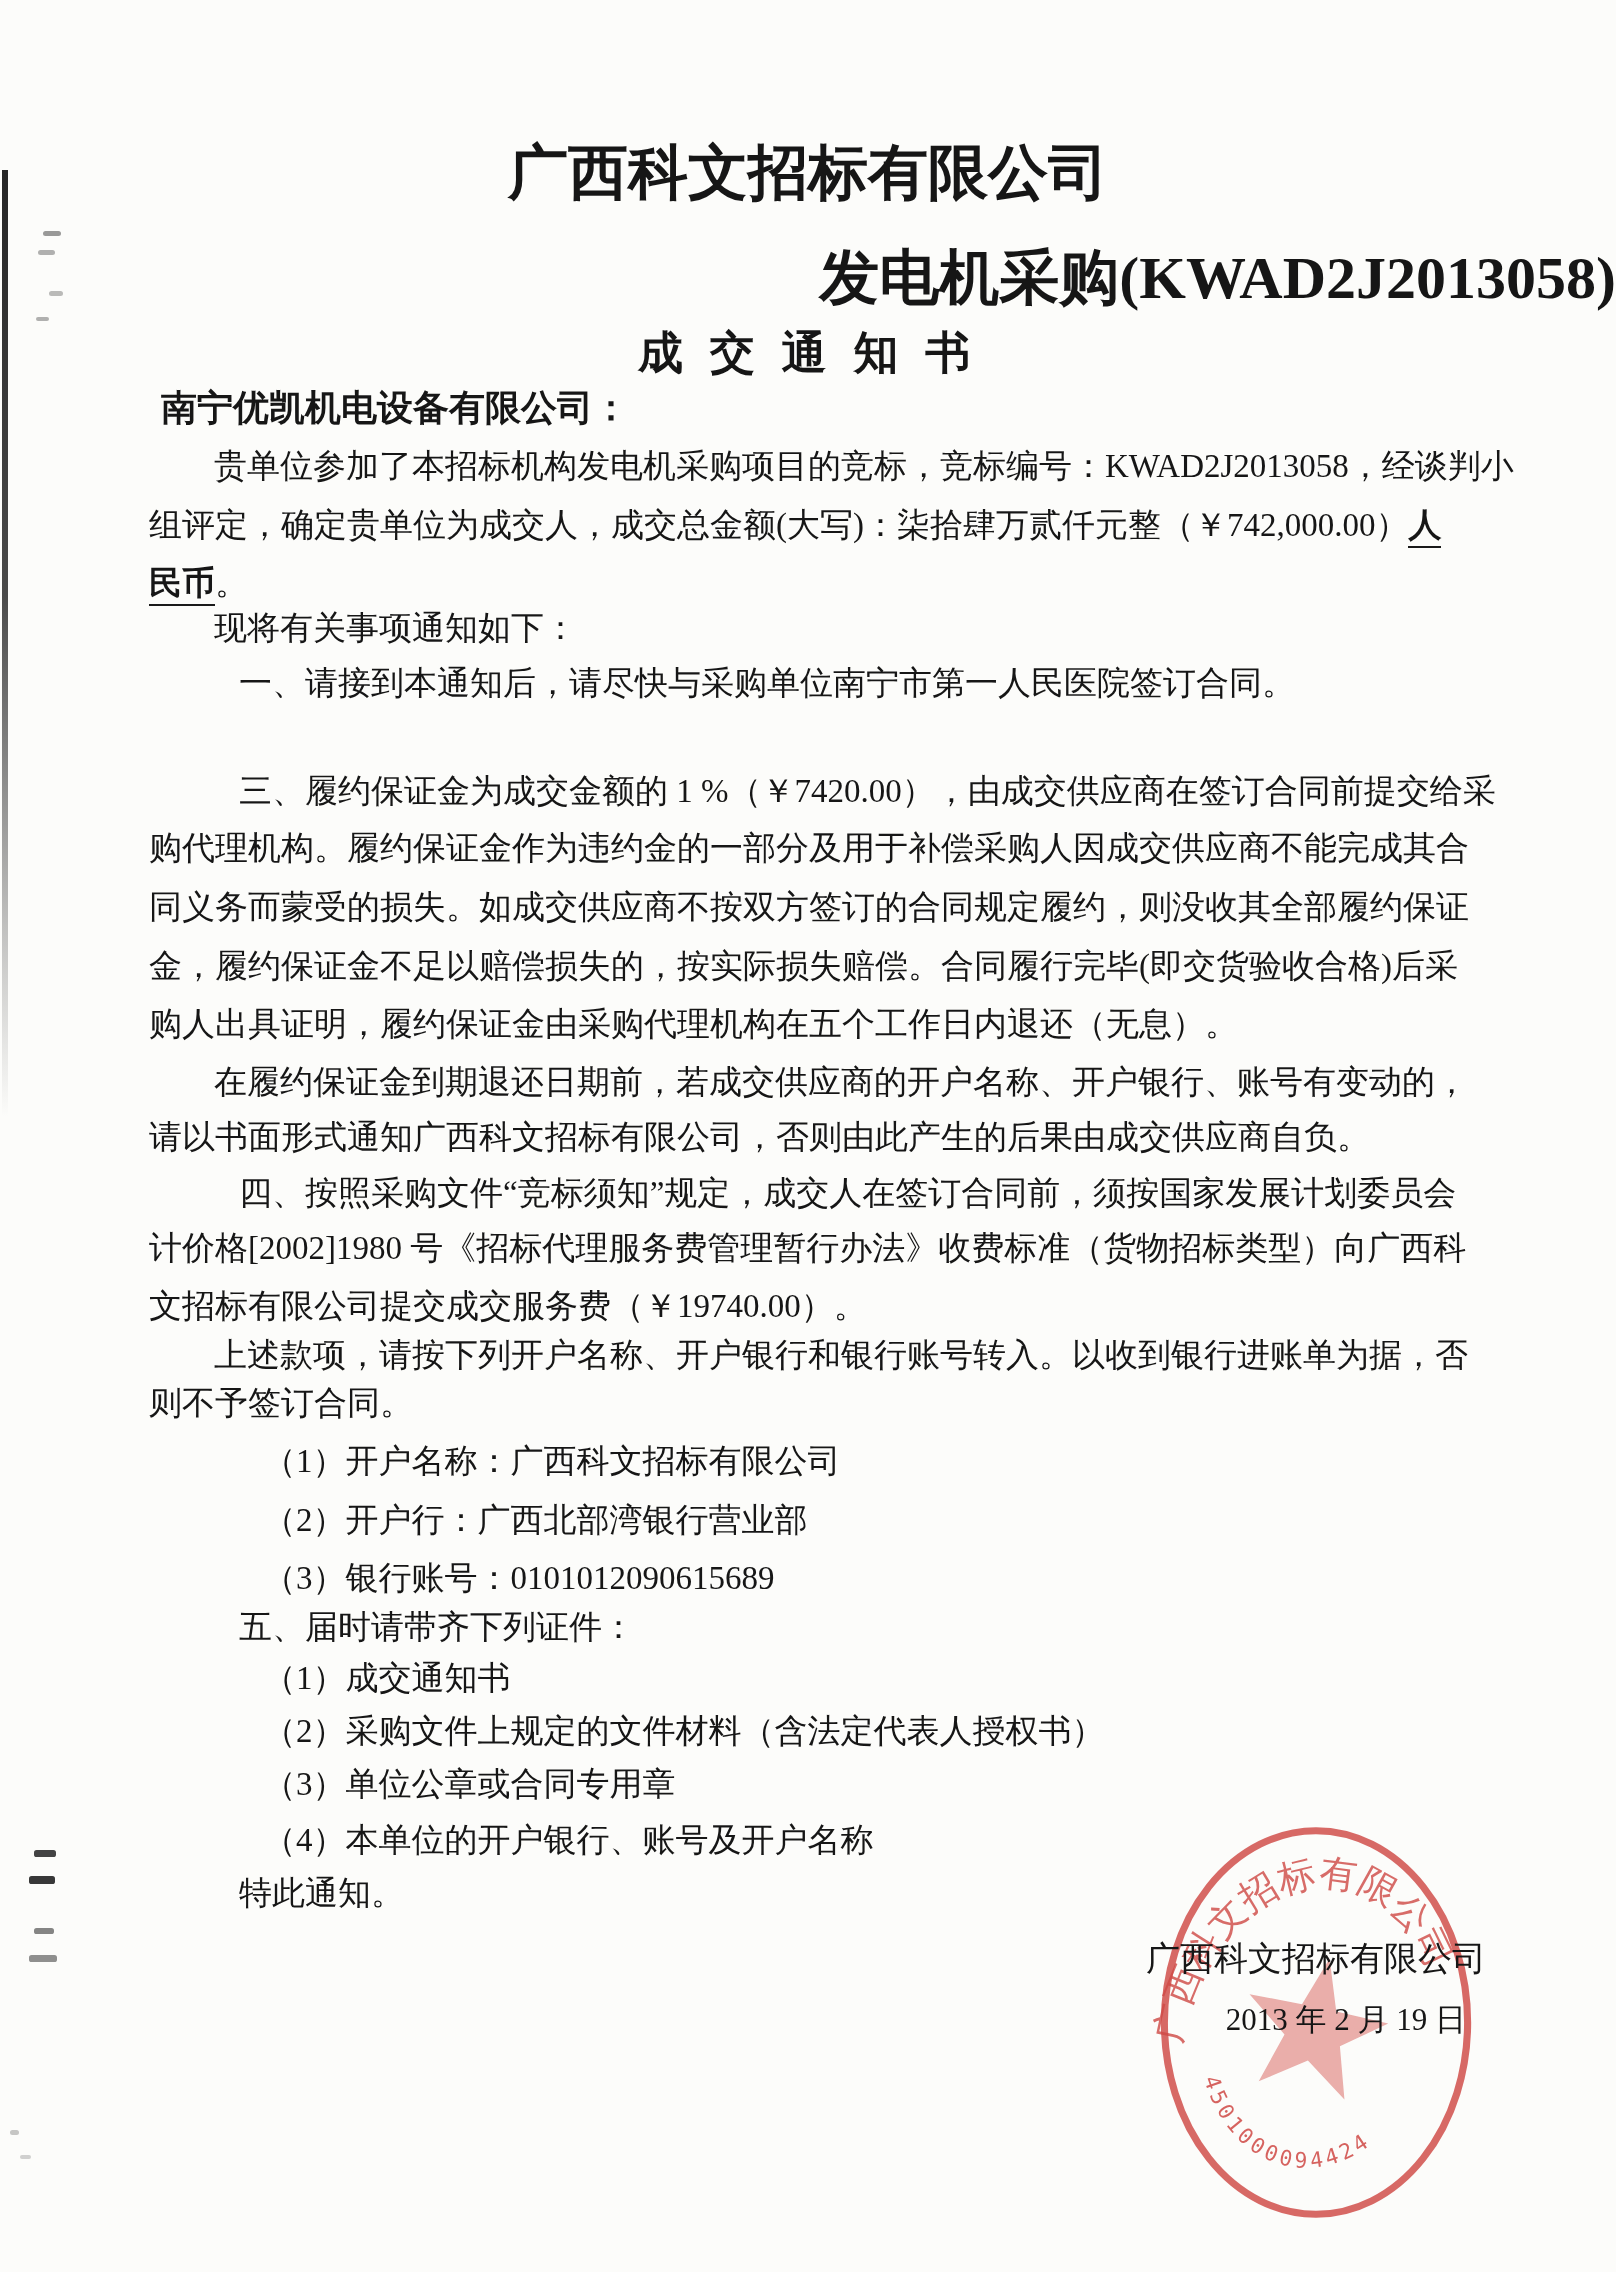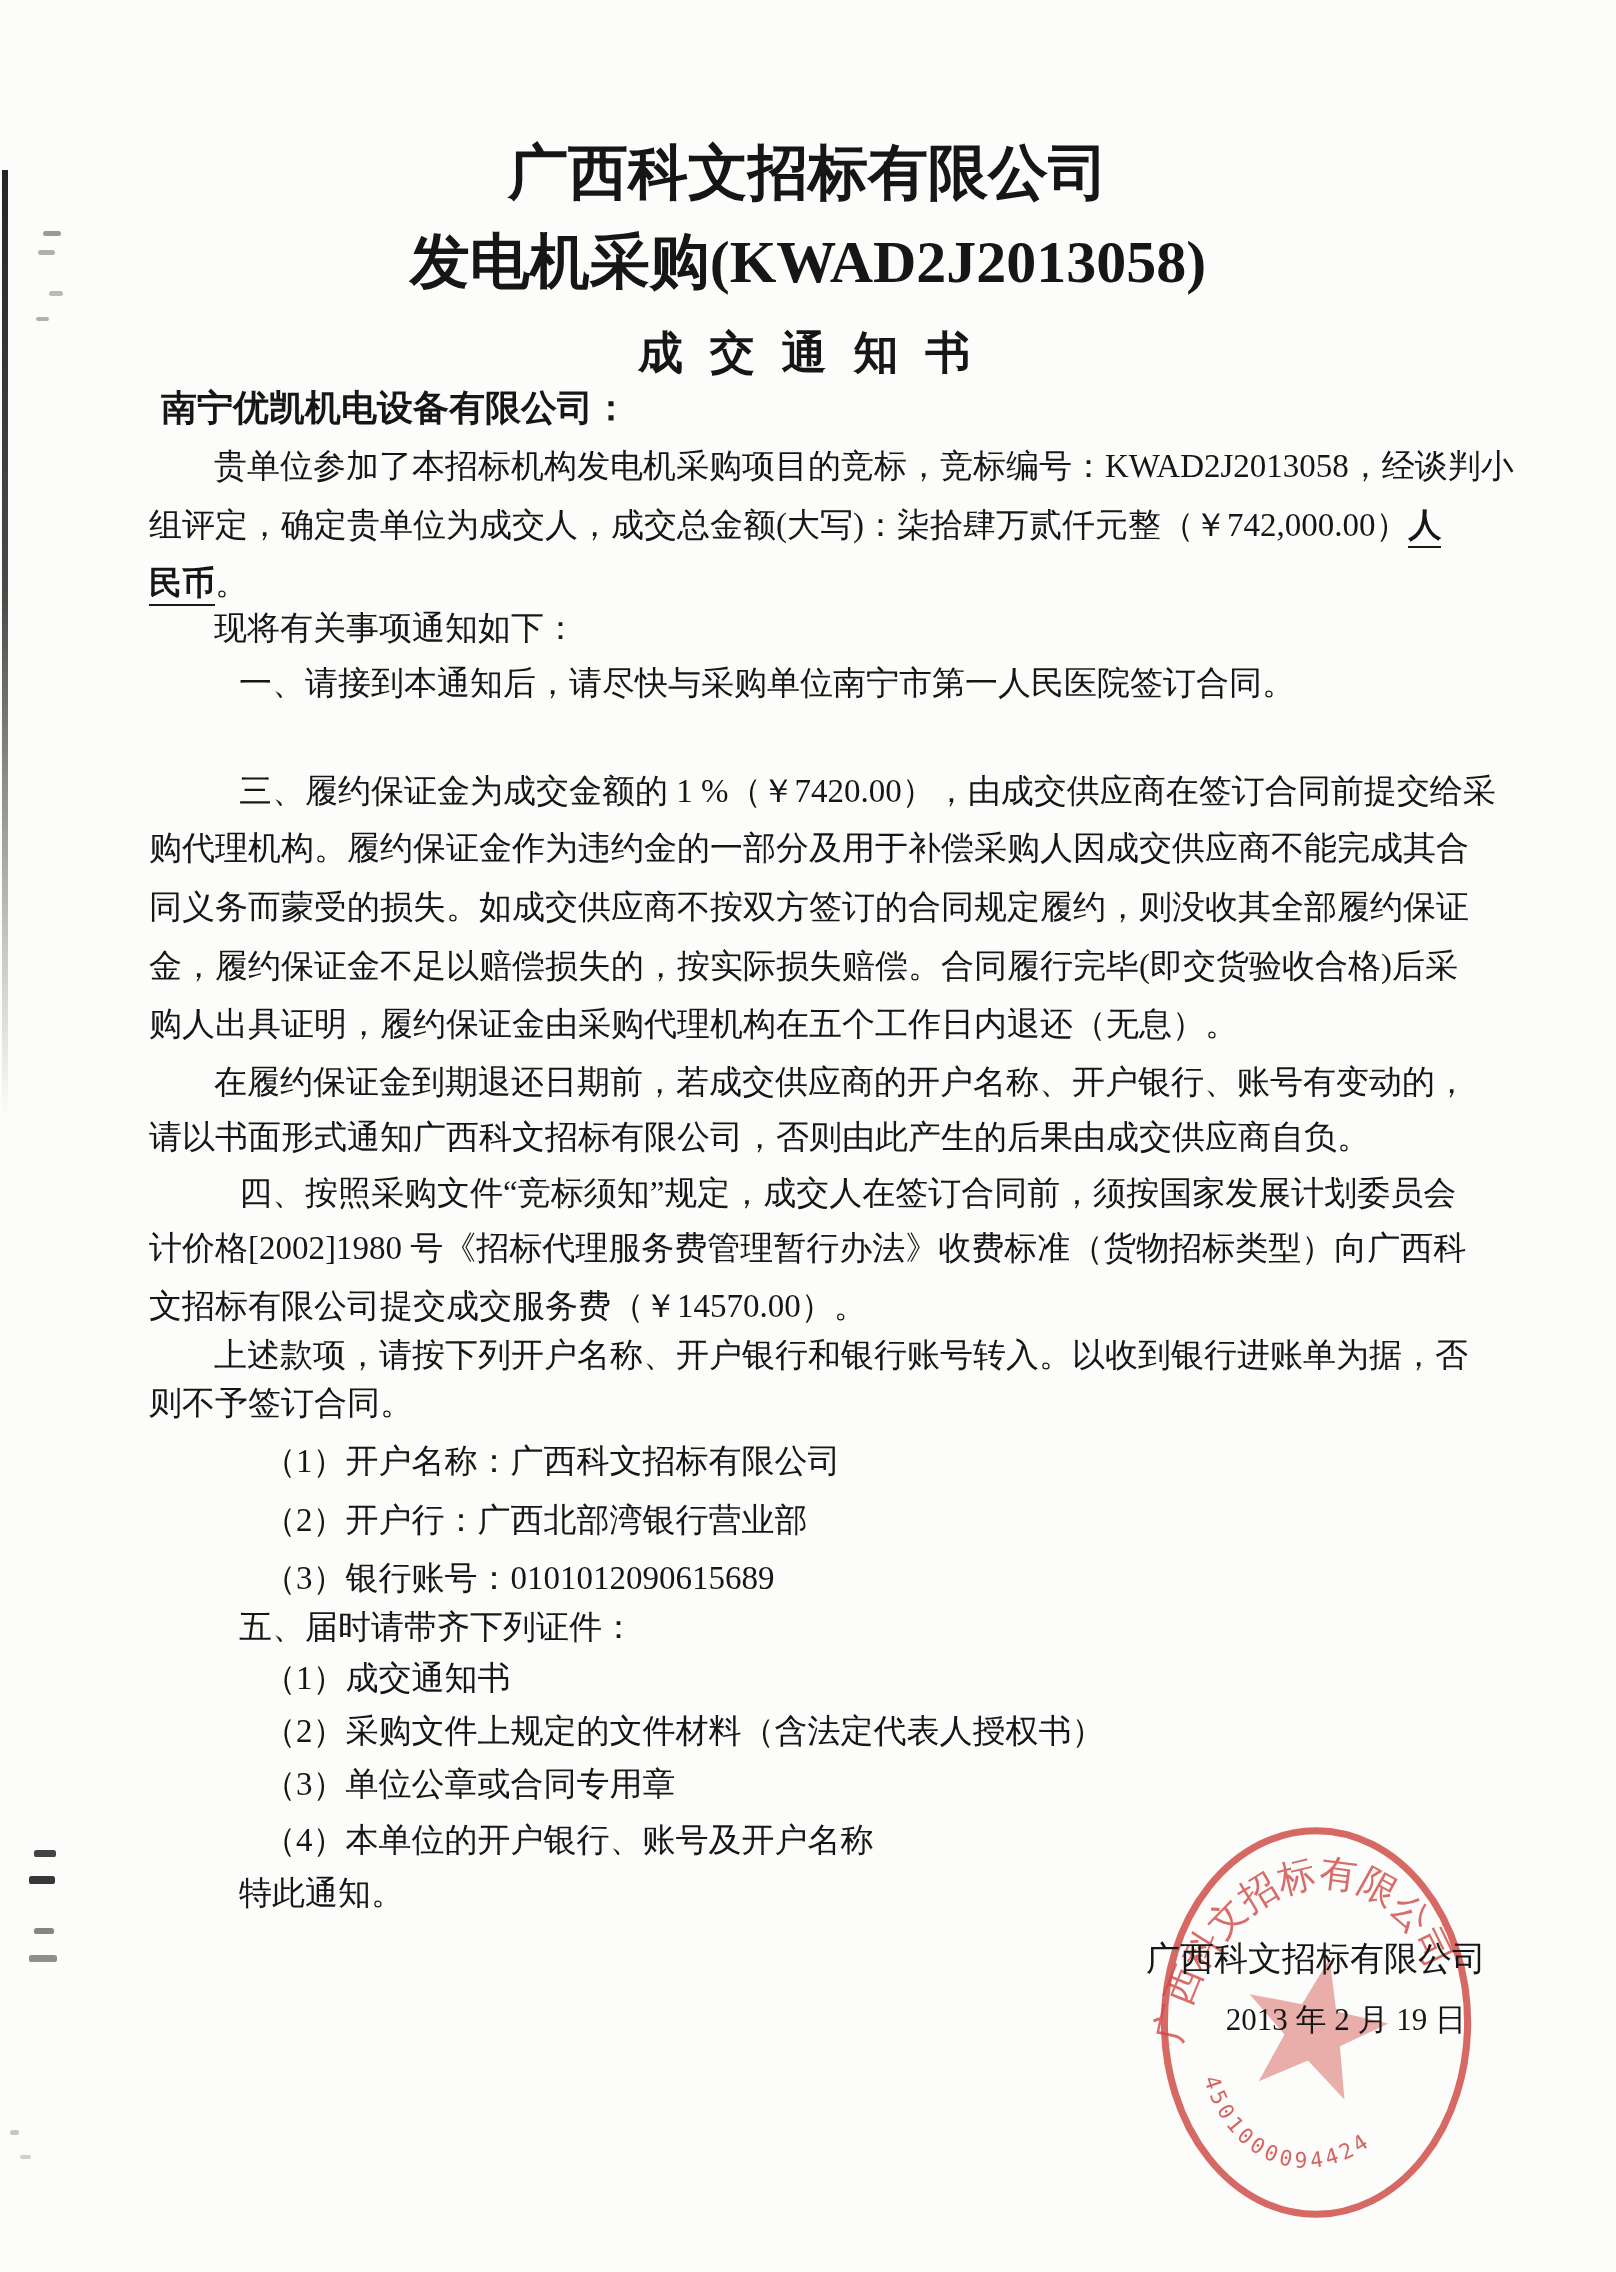--- a/index.html
+++ b/index.html
@@ -4,21 +4,21 @@
 <style>
   html,body{margin:0;padding:0;background:#e8e8e8;}
   .page{
     position:relative; width:1616px; height:2273px;
     background:#fcfcfa; overflow:hidden;
     font-family:"Liberation Serif","DejaVu Serif",serif;
     color:#161616;
   }
   .tline{position:absolute; left:0; width:100%; text-align:center; font-weight:700; white-space:pre;}
   .title-main{top:133px; font-size:60px;}
-  .title-sub{top:222px; font-size:60px;}
+  .title-sub{top:238px; font-size:60px;text-align:right;}
   .title-doc{top:323px; font-size:45px; letter-spacing:7.8px;}
   .recipient{position:absolute; left:149px; top:384px; font-size:36px; font-weight:700; white-space:pre;margin-left:12px;}
   .line{position:absolute; font-size:33px; line-height:1.25; white-space:pre; z-index:2;}
   .ml0{left:149px;} .ind2{left:214px;} .ind3{left:239px;} .ind4{left:263px;}
   .rmb{font-weight:700; border-bottom:2.6px solid #1a1a1a; padding-bottom:3.2px;}
   .sig{position:absolute; right:130px; top:1936px; font-size:34px; z-index:3; white-space:pre;}
   .sigdate{position:absolute; right:150px; top:1999px; font-size:31px; z-index:3; white-space:pre;}
   .stamp{position:absolute; left:1153px; top:1821px; width:326px; height:403px; z-index:1; opacity:.88;}
   .artifact{position:absolute; background:#222; border-radius:2.6px; z-index:4;}
   .edge-strip{position:absolute; left:1.9px; top:170px; width:5.8px; height:947px; z-index:4;
@@ -54,21 +54,21 @@
   <div class="line ind3" style="top:663px;">一、请接到本通知后，请尽快与采购单位南宁市第一人民医院签订合同。</div>
   <div class="line ind3" style="top:771px;">三、履约保证金为成交金额的 1 %（￥7420.00），由成交供应商在签订合同前提交给采</div>
   <div class="line ml0" style="top:828px;">购代理机构。履约保证金作为违约金的一部分及用于补偿采购人因成交供应商不能完成其合</div>
   <div class="line ml0" style="top:887px;">同义务而蒙受的损失。如成交供应商不按双方签订的合同规定履约，则没收其全部履约保证</div>
   <div class="line ml0" style="top:946px;">金，履约保证金不足以赔偿损失的，按实际损失赔偿。合同履行完毕(即交货验收合格)后采</div>
   <div class="line ml0" style="top:1004px;">购人出具证明，履约保证金由采购代理机构在五个工作日内退还（无息）。</div>
   <div class="line ind2" style="top:1062px;">在履约保证金到期退还日期前，若成交供应商的开户名称、开户银行、账号有变动的，</div>
   <div class="line ml0" style="top:1117px;">请以书面形式通知广西科文招标有限公司，否则由此产生的后果由成交供应商自负。</div>
   <div class="line ind3" style="top:1173px;">四、按照采购文件“竞标须知”规定，成交人在签订合同前，须按国家发展计划委员会</div>
   <div class="line ml0" style="top:1228px;">计价格[2002]1980 号《招标代理服务费管理暂行办法》收费标准（货物招标类型）向广西科</div>
-  <div class="line ml0" style="top:1286px;">文招标有限公司提交成交服务费（￥14570.00）。</div>
+  <div class="line ml0" style="top:1286px;">文招标有限公司提交成交服务费（￥19740.00）。</div>
   <div class="line ind2" style="top:1335px;">上述款项，请按下列开户名称、开户银行和银行账号转入。以收到银行进账单为据，否</div>
   <div class="line ml0" style="top:1383px;">则不予签订合同。</div>
   <div class="line ind4" style="top:1441px;">（1）开户名称：广西科文招标有限公司</div>
   <div class="line ind4" style="top:1500px;">（2）开户行：广西北部湾银行营业部</div>
   <div class="line ind4" style="top:1558px;">（3）银行账号：0101012090615689</div>
   <div class="line ind3" style="top:1607px;">五、届时请带齐下列证件：</div>
   <div class="line ind4" style="top:1658px;">（1）成交通知书</div>
   <div class="line ind4" style="top:1711px;">（2）采购文件上规定的文件材料（含法定代表人授权书）</div>
   <div class="line ind4" style="top:1764px;">（3）单位公章或合同专用章</div>
   <div class="line ind4" style="top:1820px;">（4）本单位的开户银行、账号及开户名称</div>

